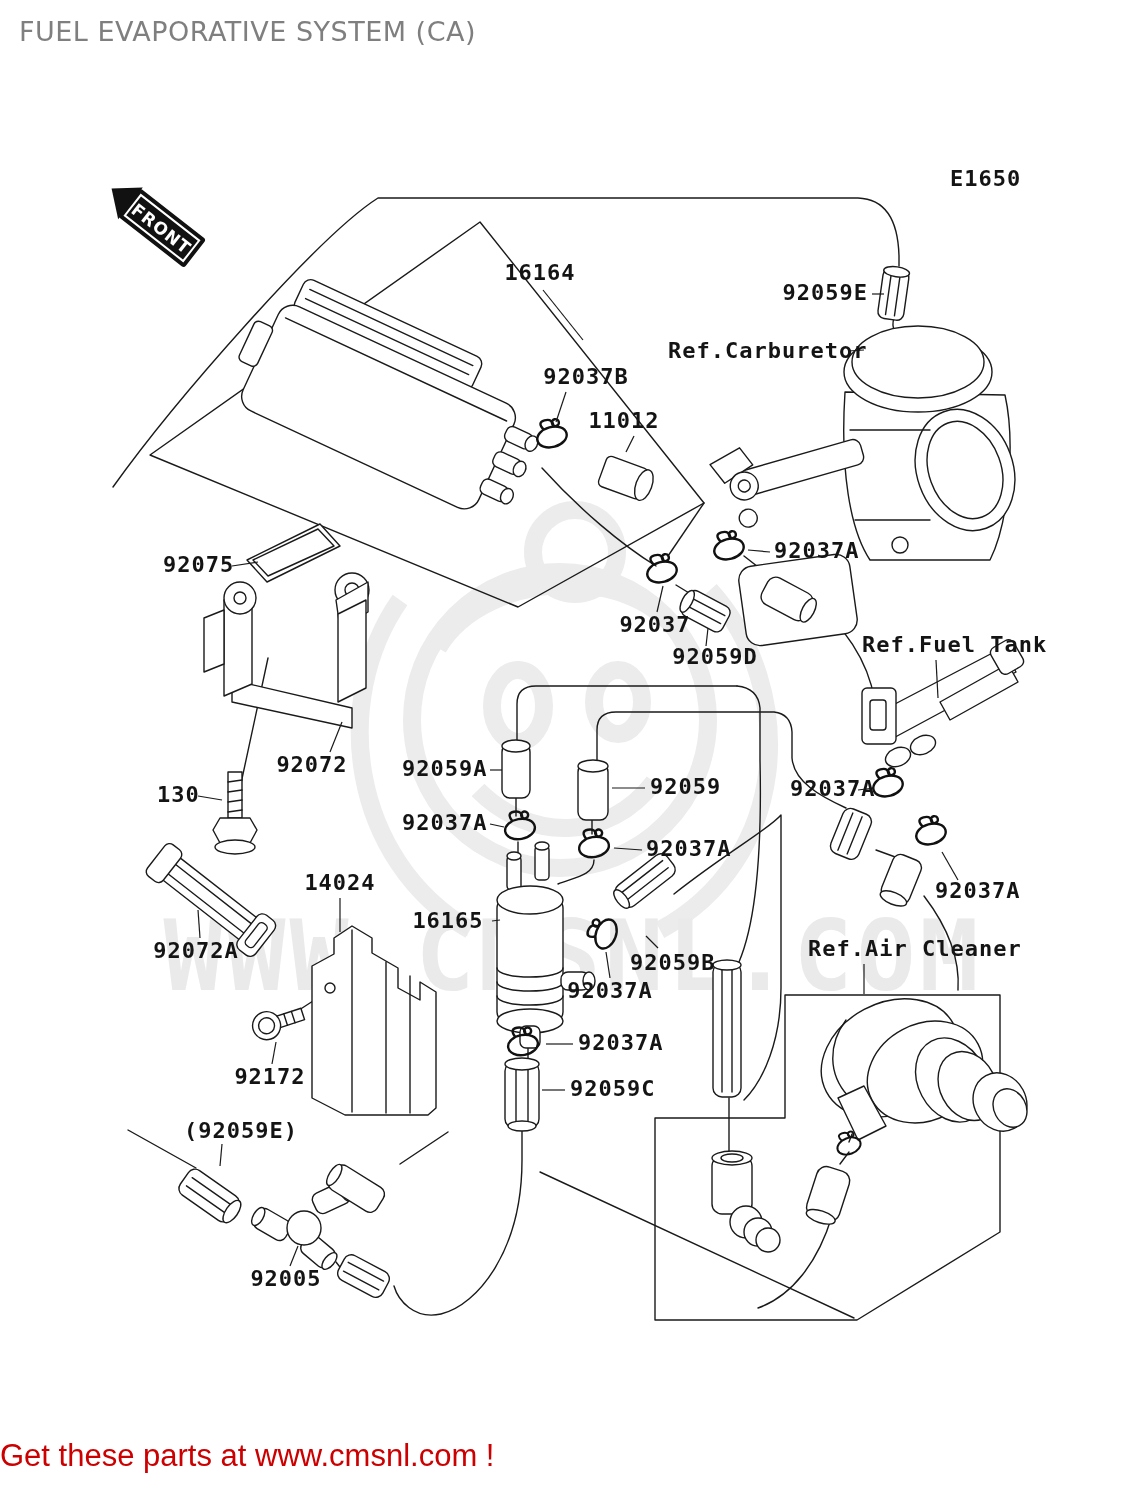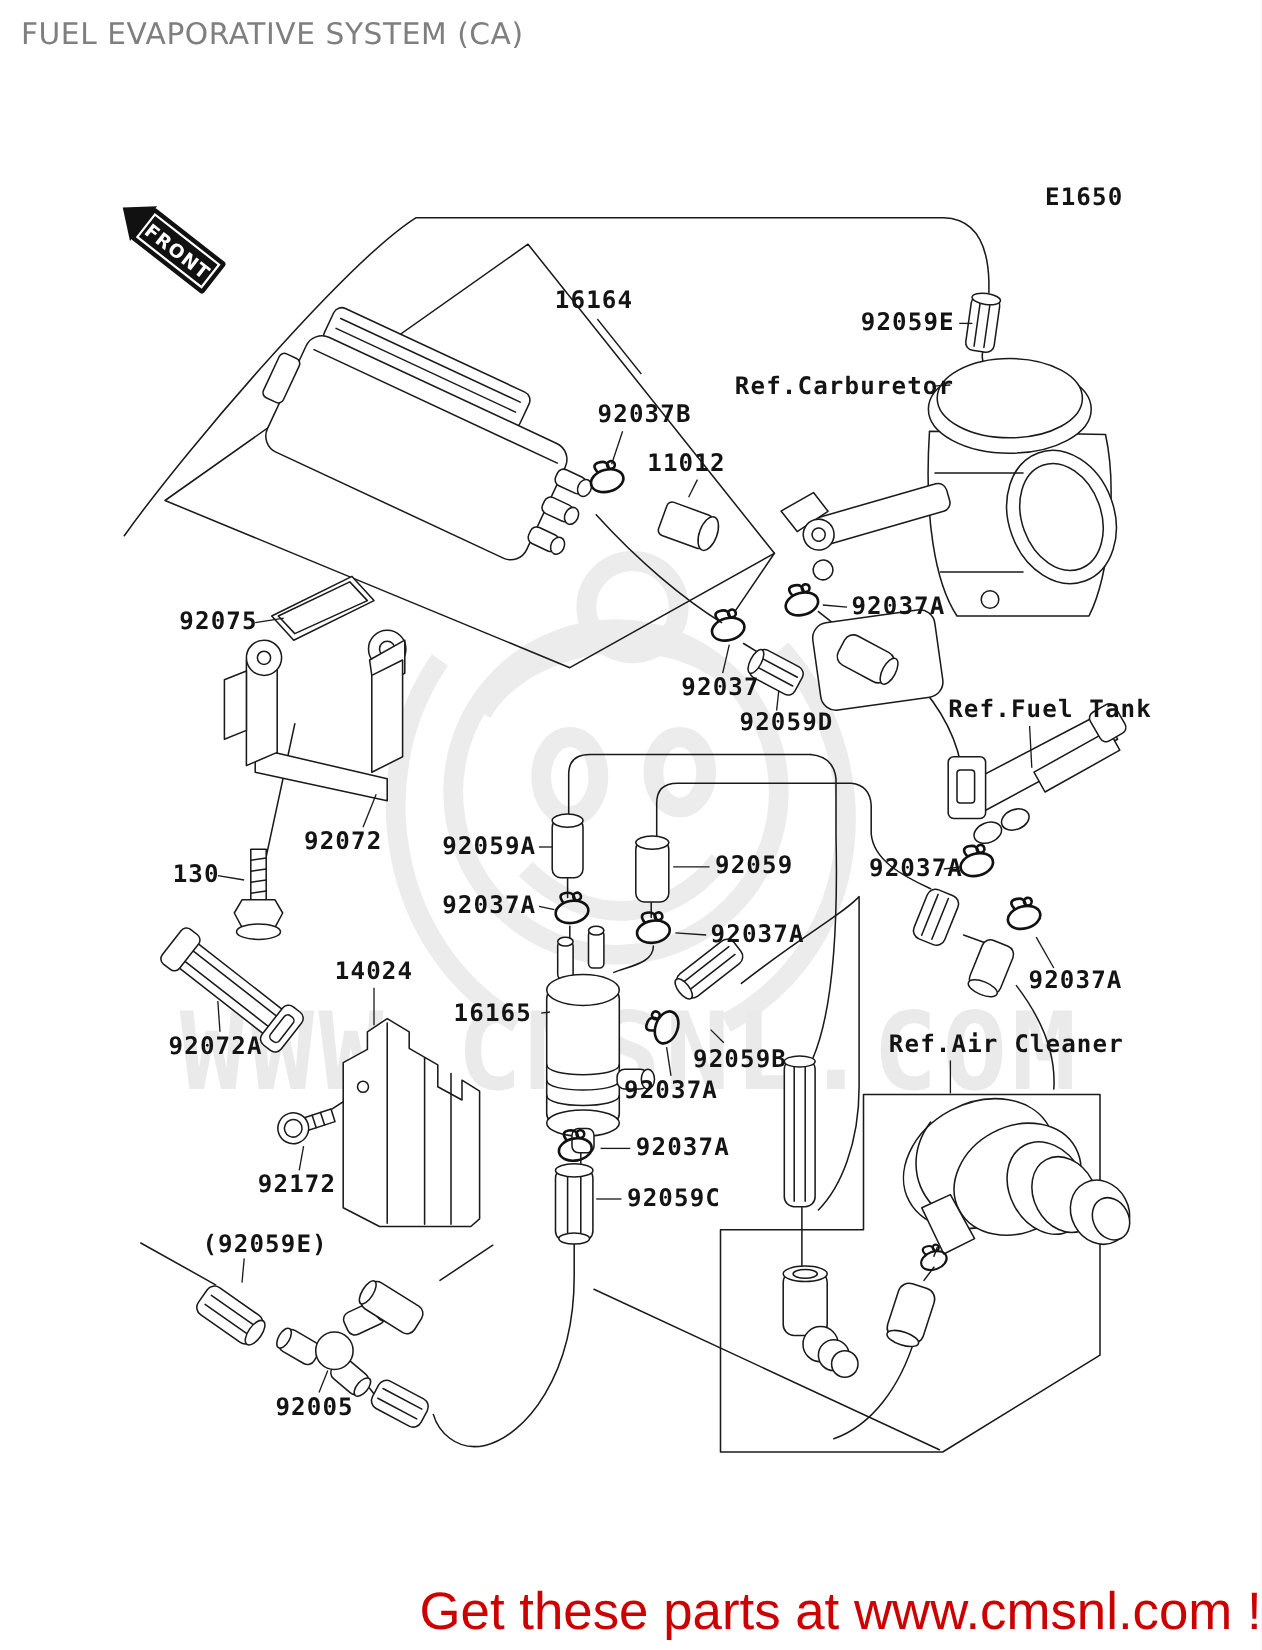--- a/index.html
+++ b/index.html
@@ -1,21 +1,21 @@
 <!DOCTYPE html>
 <html><head>
 <meta charset="utf-8">
 <style>
   html,body{margin:0;padding:0;background:#fff;}
   #canvas{position:relative;width:1147px;height:1500px;background:#ffffff;overflow:hidden;
           font-family:"DejaVu Sans","Liberation Sans",sans-serif;outline:1px solid #d9d9d9;}
   #page-title{position:absolute;left:19px;top:16px;font-size:27px;color:#7f7f7f;
               font-family:"DejaVu Sans","Liberation Sans",sans-serif;letter-spacing:.5px;}
-  #footer-banner{position:absolute;left:0;right:0;top:1438px;text-align:right;
-                 font-size:48px;color:#cc0000;font-family:"Liberation Sans",sans-serif;}
+  #footer-banner{position:absolute;left:0;right:0;top:1438px;text-align:left;
+                 font-size:31px;color:#cc0000;font-family:"Liberation Sans",sans-serif;}
   svg#art{position:absolute;left:0;top:0;}
   
   #art .ln{stroke:#1a1a1a;stroke-width:1.4;fill:none;stroke-linecap:round;stroke-linejoin:round;}
   #art .wf{stroke:#1a1a1a;stroke-width:1.4;fill:#ffffff;stroke-linecap:round;stroke-linejoin:round;}
   #art .bk{fill:#111;stroke:none;}
   #art .clamp{stroke:#111;stroke-width:2.4;fill:none;}
   #art .plabel{font-family:"DejaVu Sans Mono","Liberation Mono",monospace;font-weight:bold;
                font-size:22px;fill:#141414;letter-spacing:1px;}
   #art .leader{stroke:#1a1a1a;stroke-width:1.2;}
   #art .wm{fill:#eaeaea;font-family:"DejaVu Sans Mono","Liberation Mono",monospace;

